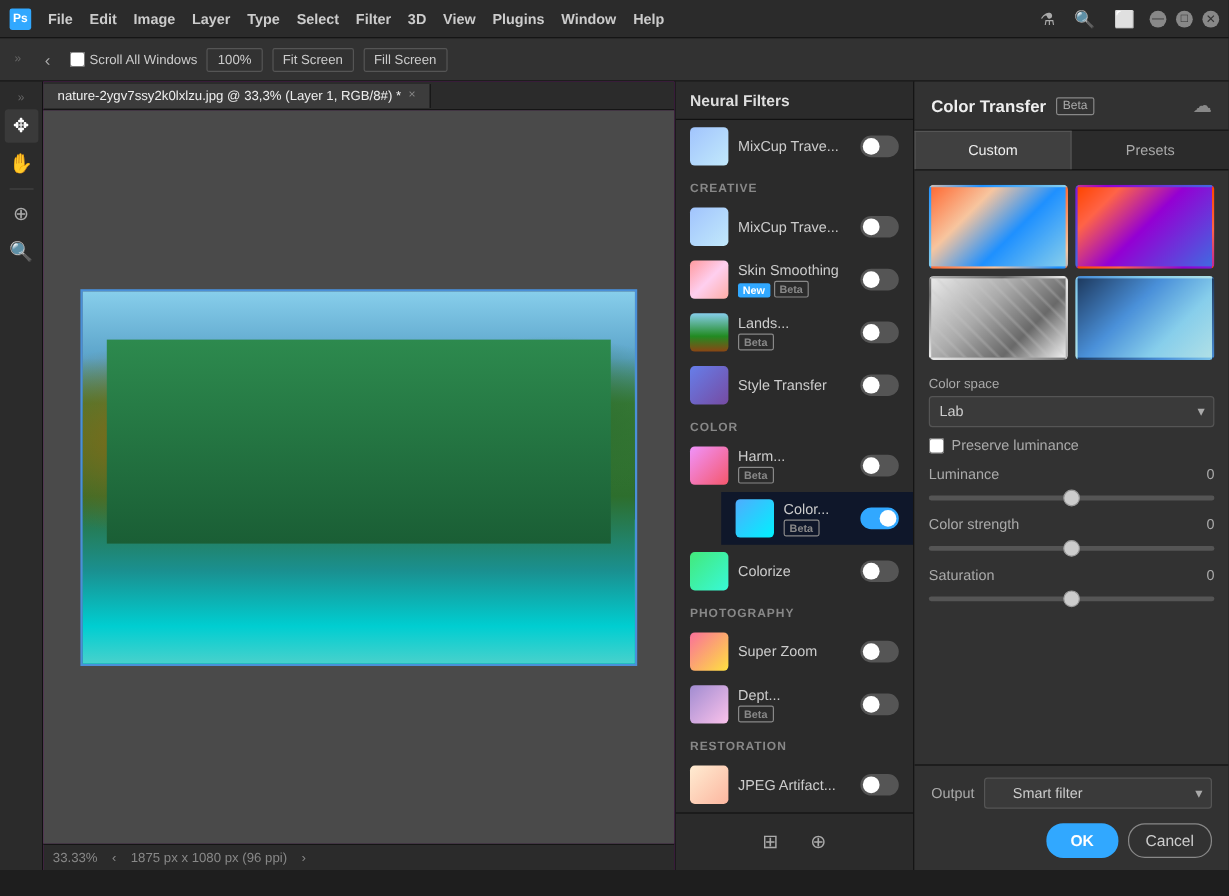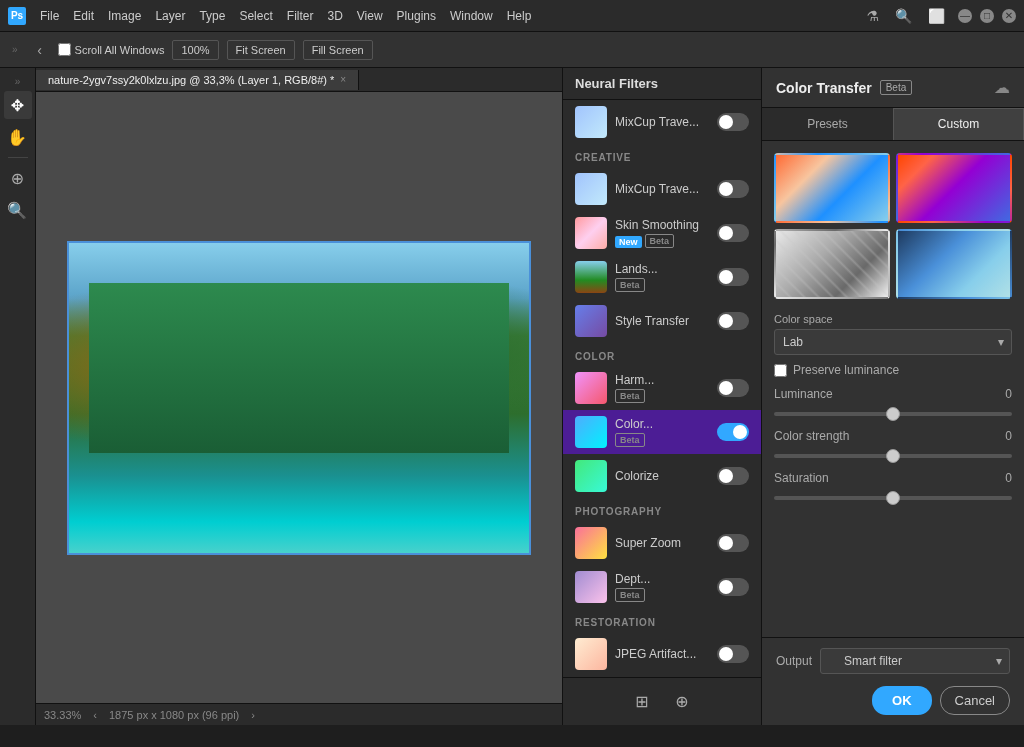--- a/index.html
+++ b/index.html
@@ -37,20 +37,21 @@
       font-weight: bold;
       display: flex;
       align-items: center;
       justify-content: center;
       border-radius: 2px;
     }
     #menu-bar {
       display: flex;
       align-items: center;
       gap: 2px;
+      font-weight: bold;
     }
     #menu-bar span {
       padding: 2px 6px;
       cursor: pointer;
       font-size: 12px;
       color: #ccc;
     }
     #title-bar-right {
       display: flex;
       align-items: center;
@@ -267,21 +268,21 @@
       letter-spacing: 0.8px;
       text-transform: uppercase;
     }
     .filter-item {
       display: flex;
       align-items: center;
       padding: 6px 12px;
       gap: 8px;
       cursor: pointer;
     }
-    .filter-item.active { background: #4c1d95; }
+    .filter-item.active { background: #0f172a; margin-left: 38px; }
     .filter-thumb {
       width: 32px;
       height: 32px;
       border-radius: 4px;
       flex-shrink: 0;
       overflow: hidden;
     }
     .filter-info {
       flex: 1;
       min-width: 0;
@@ -819,22 +820,22 @@
     </div>
   </div>
 
   <div id="color-transfer-panel">
     <div id="ct-header">
       <span id="ct-title">Color Transfer</span>
       <span class="beta-badge">Beta</span>
       <span id="ct-header-icon">☁</span>
     </div>
     <div id="ct-tabs">
+      <div class="ct-tab active">Custom</div>
       <div class="ct-tab">Presets</div>
-      <div class="ct-tab active">Custom</div>
     </div>
     <div id="ct-body">
       <div id="preset-grid">
         <div class="preset-thumb preset-thumb-1"></div>
         <div class="preset-thumb preset-thumb-2"></div>
         <div class="preset-thumb preset-thumb-3"></div>
         <div class="preset-thumb preset-thumb-4"></div>
       </div>
 
       <div class="ct-label">Color space</div>

